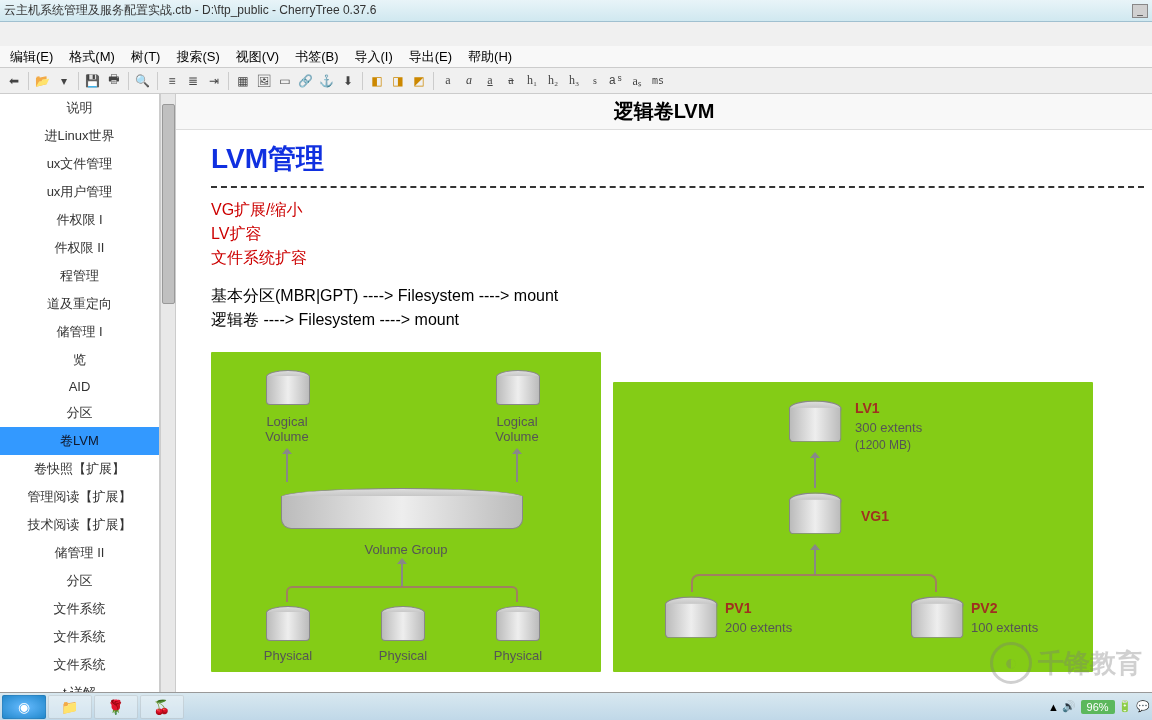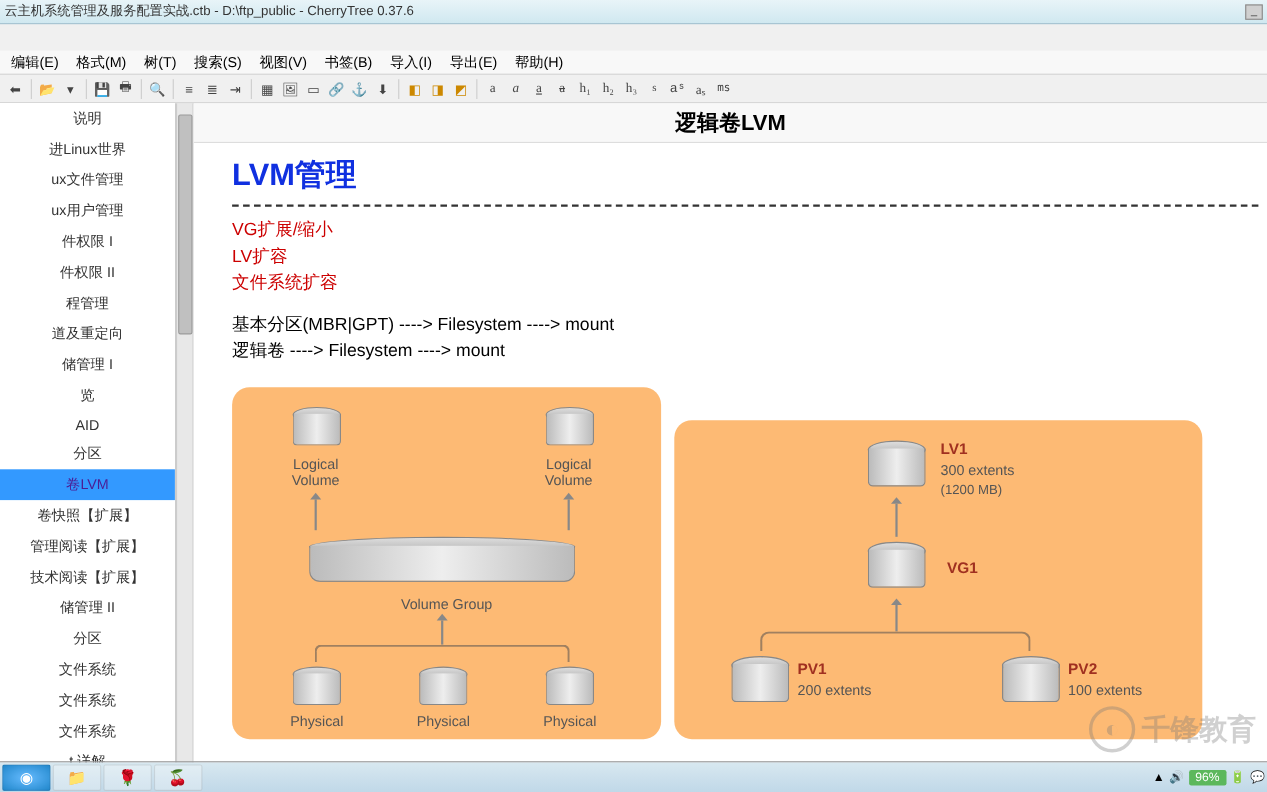--- a/index.html
+++ b/index.html
@@ -12,36 +12,36 @@
 .menubar span { padding: 2px 8px; cursor: pointer; }
 
 .toolbar { height: 26px; background: #f0f0f0; border-bottom: 1px solid #ccc; display: flex; align-items: center; padding: 0 4px; gap: 1px; }
 .tb-btn { width: 20px; height: 20px; display: flex; align-items: center; justify-content: center; font-size: 12px; color: #444; cursor: pointer; }
 .tb-sep { width: 1px; height: 18px; background: #ccc; margin: 0 3px; }
 
 .main { display: flex; height: 650px; }
 
 .sidebar { width: 160px; background: #fff; border-right: 1px solid #ccc; overflow-y: auto; }
 .tree-item { padding: 5px 4px; font-size: 13px; color: #333; cursor: pointer; white-space: nowrap; overflow: hidden; text-align: center; }
-.tree-item.selected { background: #3399ff; color: #4c1d95; }
+.tree-item.selected { background: #3399ff; color: #0f172a; }
 
 .scroll-track { width: 16px; background: #e8e8e8; border-left: 1px solid #ccc; border-right: 1px solid #ccc; position: relative; }
 .scroll-thumb { position: absolute; left: 1px; width: 13px; background: #c0c0c0; border: 1px solid #999; border-radius: 2px; }
 
 .content { flex: 1; background: #fff; overflow: hidden; position: relative; }
 .content-title { text-align: center; font-size: 20px; font-weight: bold; padding: 4px 0; background: #f8f8f8; border-bottom: 1px solid #ddd; }
 .content-body { padding: 10px 8px; margin-left: 27px; }
 .main-heading { font-size: 28px; font-weight: bold; color: #1030e0; margin-bottom: 6px; }
 .divider { border: none; border-top: 2px dashed #333; margin: 8px 0 10px 0; }
 .red-line { color: #cc0000; font-size: 16px; line-height: 1.5; }
 .flow-line { color: #000; font-size: 16px; line-height: 1.5; margin-top: 14px; }
 .flow-line2 { color: #000; font-size: 16px; line-height: 1.5; }
 
 .diagrams { display: flex; gap: 12px; margin-top: 20px; }
-.diagram { background: #fdba74; border-radius: 16px; padding: 18px; position: relative; }
+.diagram { background: #84cc16; border-radius: 1px; padding: 18px; position: relative; }
 .diag1 { width: 390px; height: 320px; }
 .diag2 { width: 480px; height: 290px; margin-top: 30px; }
 
 .cyl { width: 42px; height: 36px; position: absolute; }
 .cyl::before { content: ''; position: absolute; top: 0; left: 0; width: 42px; height: 12px; background: linear-gradient(#ddd, #aaa); border-radius: 50%; border: 1px solid #888; }
 .cyl::after { content: ''; position: absolute; top: 6px; left: 0; width: 42px; height: 28px; background: linear-gradient(90deg, #bbb, #eee, #bbb); border: 1px solid #888; border-top: none; border-radius: 0 0 4px 4px; }
 
 .wide-cyl { width: 240px; height: 44px; position: absolute; }
 .wide-cyl::before { content: ''; position: absolute; top: 0; left: 0; width: 240px; height: 16px; background: linear-gradient(#ddd, #aaa); border-radius: 50%; border: 1px solid #888; }
 .wide-cyl::after { content: ''; position: absolute; top: 8px; left: 0; width: 240px; height: 32px; background: linear-gradient(90deg, #bbb, #eee, #bbb); border: 1px solid #888; border-top: none; border-radius: 0 0 10px 10px; }

